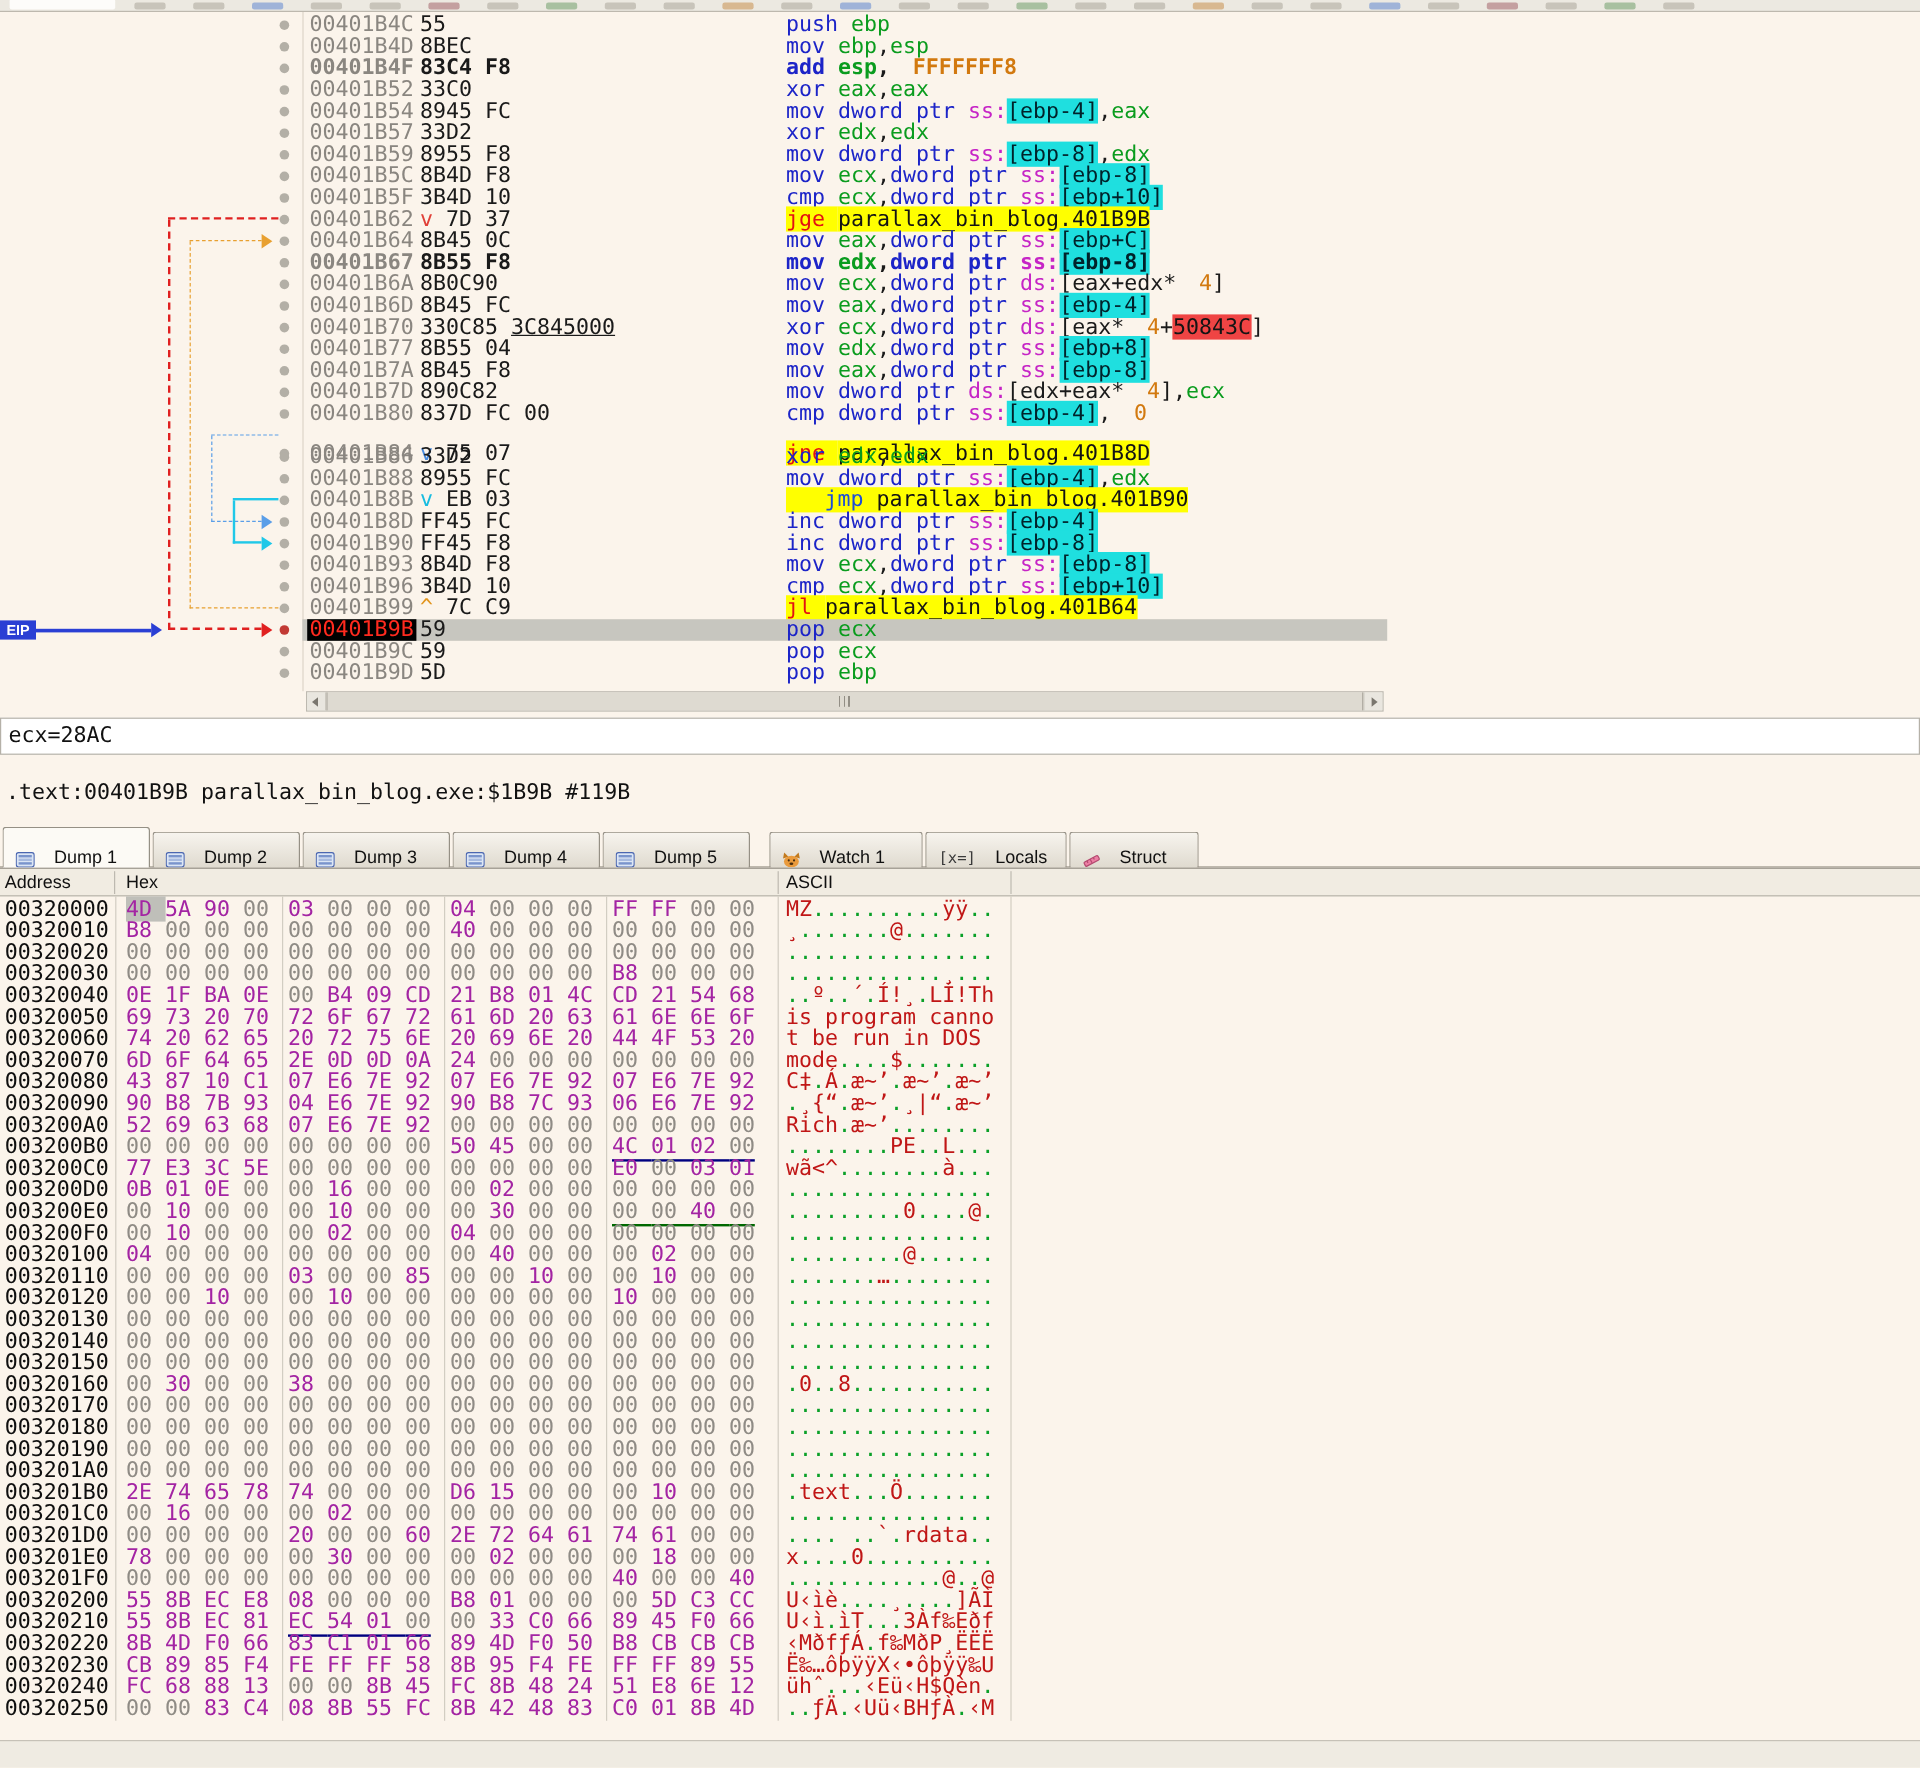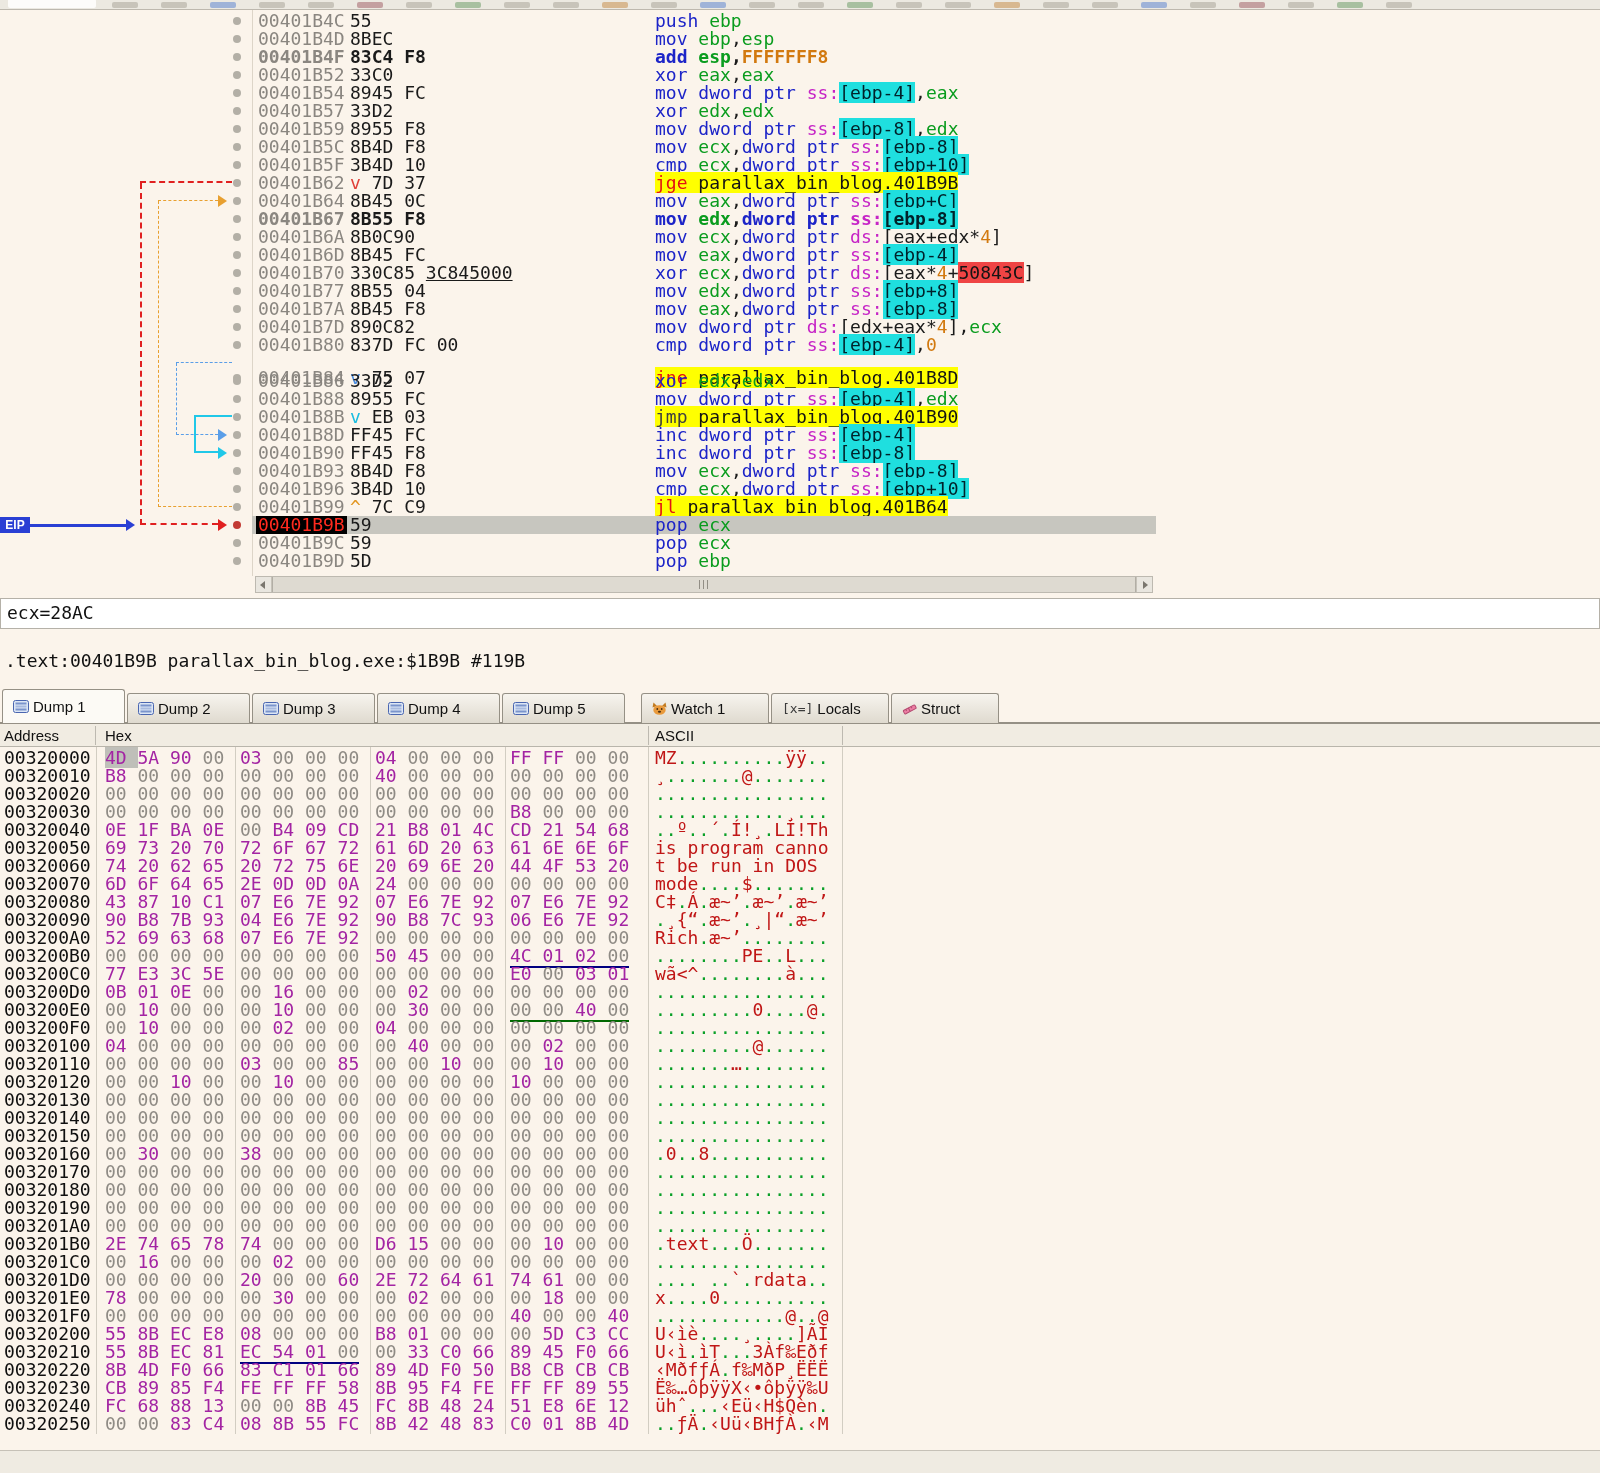--- a/index.html
+++ b/index.html
@@ -23,26 +23,26 @@
   .dz-dot { position:absolute; left:233px; top:5px; width:8px; height:8px; border-radius:50%; background:#B3AFA6; }
   .dz-dot.eipdot { background:#C23A34; }
   .dz-addr { position:absolute; left:258px; color:#8A8680; }
   .dz-addr.eipaddr { left:256px; padding:0 2px; background:#000000; color:#FF2A1E; }
   .dz-bytes { position:absolute; left:350px; color:#1A1A1A; }
   .dz-instr { position:absolute; left:655px; color:#1A1A1A; }
   
   .t-mn  { color:#1C24C8; }
   .t-reg { color:#0A9C1E; }
   .t-pun { color:#1A1A1A; }
-  .t-num { color:#D2790F; }
+  .t-num { color:#D2790F;margin-left:19px; }
   .t-seg { color:#C624C6; }
   .t-mem { color:#1A1A1A; }
   .t-memhl { color:#00222A; background:#1FDFDF; }
   .t-jcc { color:#E31212; background:#FFFF00; }
-  .t-jmpu{ color:#404040; background:#FFFF00; }
+  .t-jmpu{ color:#1d4ed8; background:#FFFF00;padding-left:32px; }
   .t-tgt { color:#141414; background:#FFFF00; }
   .t-lbl { color:#141414; background:#ef4444; }
   .t-b   { color:#1A1A1A; }
   .t-bu  { color:#1A1A1A; text-decoration:underline; }
   .t-chR { color:#E04038; }
   .t-chB { color:#4A8CE0; }
   .t-chC { color:#18BCE0; }
   .t-chO { color:#E2951E; }
   .jline { position:absolute; }
   .jhead { position:absolute; width:0; height:0;
@@ -65,21 +65,21 @@
   
   #infobox { position:absolute; left:0; top:598px; width:1600px; height:31px; background:#FFFFFF;
     border:1px solid #B5B1A8; font-size:18px; line-height:24px; padding:2px 6px; color:#111; white-space:pre; }
   #modline { position:absolute; left:5px; top:650px; height:22px; font-size:18px; color:#111; white-space:pre; }
   
   #tabbar { position:absolute; left:0; top:686px; width:1600px; height:37px; }
   #tabbar-base { position:absolute; left:0; bottom:0; width:1600px; height:1px; background:#959085; }
   .tab { position:absolute; bottom:0; height:30px; border:1px solid #959085; border-bottom:none;
     border-radius:3px 3px 0 0; background:linear-gradient(#F7F4EE,#DFDACF);
     font-family:"Liberation Sans", sans-serif; font-size:15px; color:#111;
-    display:flex; align-items:center; gap:4px; padding:0 10px; z-index:1; }
+    display:flex; align-items:flex-end; gap:16px; padding:0 10px; z-index:1; }
   .tab.active { height:34px; background:#FCFAF5; z-index:3; }
   .tab-ic { display:inline-flex; align-items:center; }
   .ic-locals { font:13px "DejaVu Sans Mono", monospace; color:#3A3A3A; }
   .tab-lb { white-space:nowrap; }
   
   #dump { position:absolute; left:0; top:723px; width:1600px; height:712px; }
   #dump-header { position:absolute; left:0; top:0; width:1600px; height:24px; background:#F1ECE2;
     border-top:1px solid #959085; border-bottom:1px solid #B9B5AB;
     font-family:"Liberation Sans", sans-serif; font-size:15px; color:#111; }
   .dh-cell { position:absolute; top:3px; }

